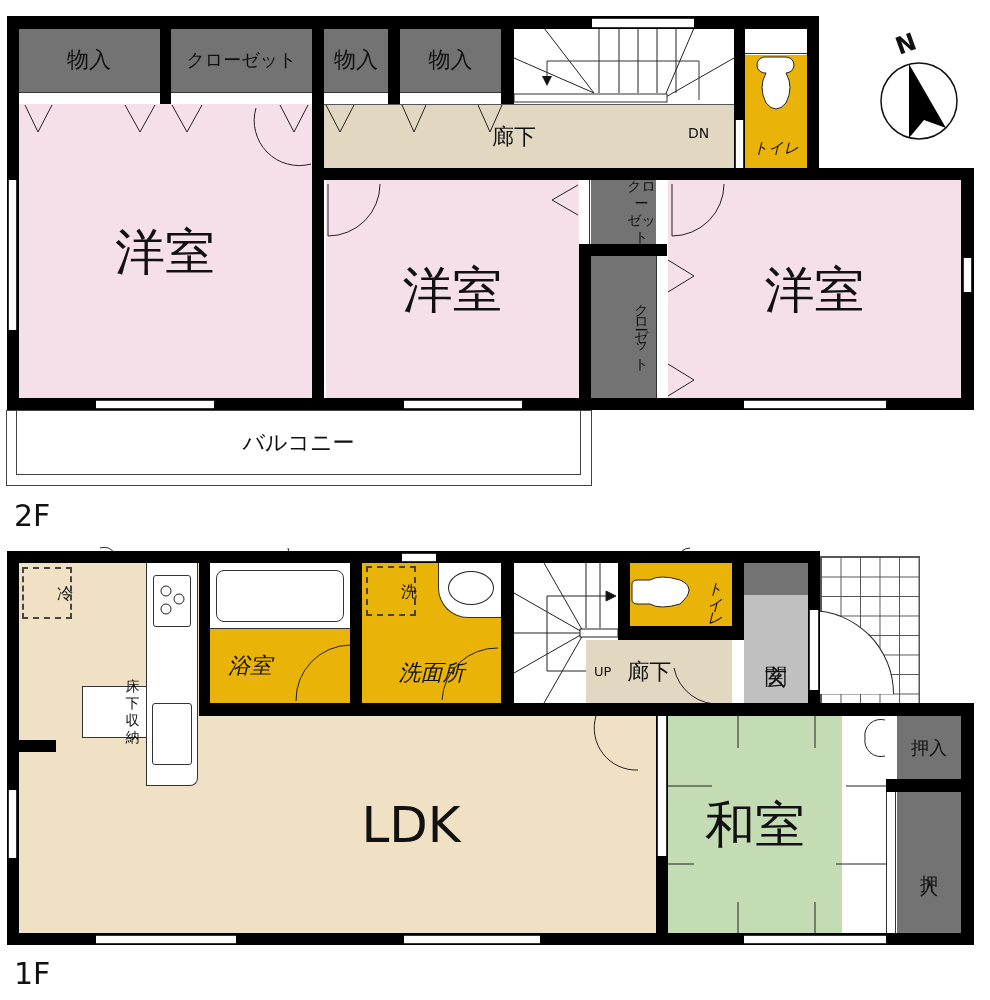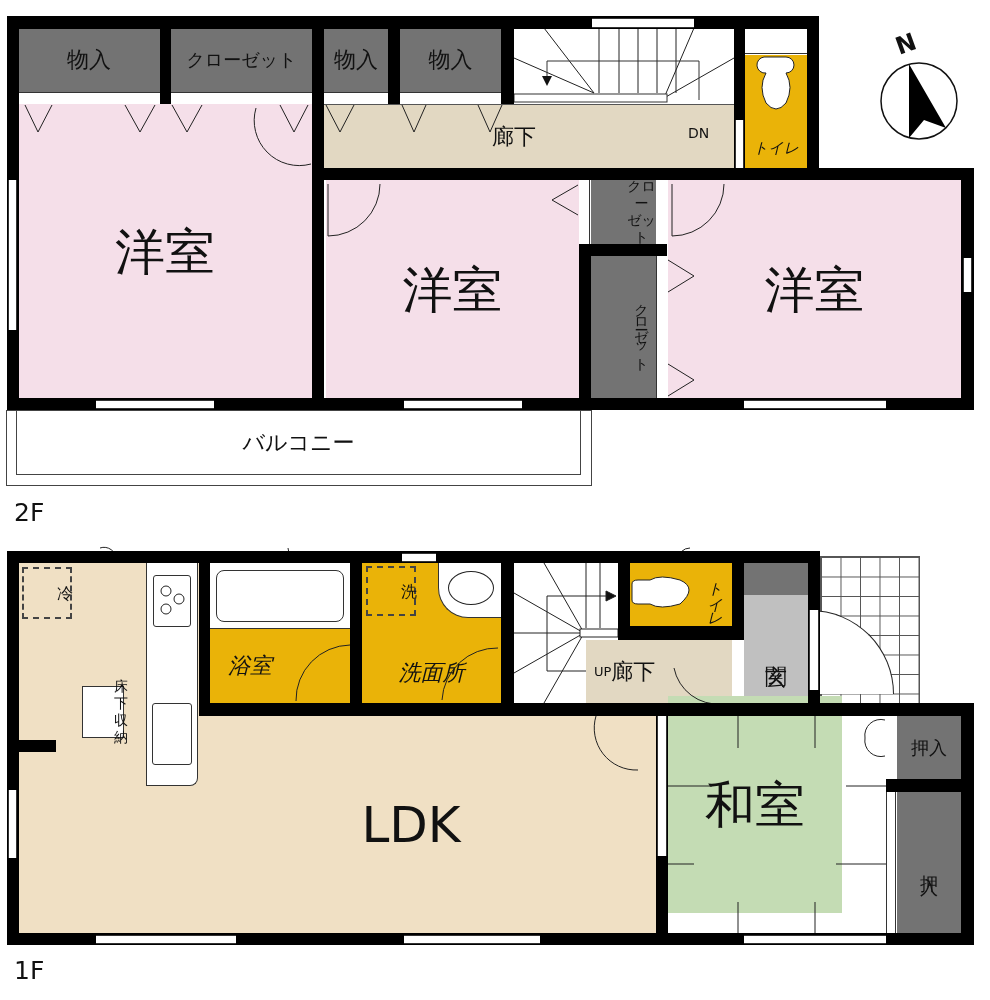--- a/index.html
+++ b/index.html
@@ -15,21 +15,21 @@
   .tan { background: #f0e0c4; }
   .green { background: #c4dcb4; }
   .gray { background: #c0c0c0; }
   .white { background: #fff; }
   .big { font-size: 50px; line-height: 62px; font-weight: normal; }
   .mid { font-size: 22px; }
   .sm { font-size: 18px; }
   .xs { font-size: 14px; line-height: 17px; padding-left: 36px; }
   .win { position: absolute; background: #fff; border-top: 1px solid #333; border-bottom: 1px solid #333; }
   .winv { position: absolute; background: #fff; border-left: 1px solid #333; border-right: 1px solid #333; }
-  .floor-label { position: absolute; font-size: 25px; }
+  .floor-label { position: absolute; font-size: 30px; }
   .vert { writing-mode: vertical-rl; text-orientation: upright; letter-spacing: -2px; }
   svg { position: absolute; overflow: visible; }
 </style>
 </head>
 <body>
 
 <div>
 
   <div class="room purple mid" style="left:18px;top:28px;width:142px;height:64px;">
       <span>物入</span>
@@ -165,21 +165,21 @@
         <circle cx="25" cy="23" r="5" fill="none" stroke="#222"></circle>
         <circle cx="12" cy="33" r="5" fill="none" stroke="#222"></circle>
       </svg>
     </div>
     <div class="abs" style="left:5px;top:140px;width:40px;height:62px;border:1px solid #333;border-radius:3px;"></div>
   </div>
 
   <div class="room xs" style="left:22px;top:567px;width:50px;height:52px;border:2px dashed #444;font-size:16px;">
       <span>冷</span>
     </div>
-  <div class="room white xs" style="left:82px;top:686px;width:42px;height:52px;border:1px solid #333;flex-direction:column;">
+  <div class="room white xs" style="left:82px;top:686px;width:65px;height:52px;border:1px solid #333;flex-direction:column;">
     <span>床下</span>
     <span>収納</span>
   </div>
 
   <div class="room white" style="left:210px;top:563px;width:140px;height:35px;"></div>
   <div class="abs" style="left:216px;top:570px;width:128px;height:52px;border:1px solid #333;border-radius:8px;background:#fff;"></div>
   <div class="room blue mid" style="left:210px;top:628px;width:140px;height:75px;border-top:1px solid #333;justify-content:flex-start;padding-left:18px;">
       <span>浴室</span>
     </div>
 
@@ -210,34 +210,34 @@
   </svg>
 
   <div class="room blue" style="left:630px;top:563px;width:102px;height:63px;justify-content:flex-end;padding-right:8px;">
       <span class="vert" style="font-size:15px;">トイレ</span>
     </div>
   <svg style="left:630px;top:578px;" width="70" height="34">
     <path d="M2,6 q0,-4 6,-4 h12 q10,-6 30,0 q18,8 0,24 q-20,6 -30,0 h-12 q-6,0 -6,-4 z" fill="#fff" stroke="#222"></path>
   </svg>
 
   <div class="room beige mid" style="left:586px;top:640px;width:146px;height:63px;justify-content:flex-start;padding-left:8px;">
-    <span style="font-size:13px;margin-right:0;">UP</span>
+    <span style="font-size:13px;margin-right:16px;">UP</span>
     <span>廊下</span>
   </div>
   <div class="room purple" style="left:744px;top:563px;width:64px;height:32px;"></div>
   <div class="room gray mid" style="left:744px;top:595px;width:64px;height:108px;">
       <span class="vert" style="letter-spacing:2px;">玄関</span>
     </div>
 
   <div class="abs" style="left:820px;top:556px;width:100px;height:148px;
        background-image: linear-gradient(#555 1px, transparent 1px), linear-gradient(90deg, #555 1px, transparent 1px);
        background-size: 19.5px 19.5px; border:1px solid #555;"></div>
   <div class="abs" style="left:810px;top:610px;width:84px;height:84px;background:#fff;border:1px solid #222;border-left:none;border-bottom:none;border-top-right-radius:84px;"></div>
 
-  <div class="room green big" style="left:668px;top:696px;width:174px;height:217px;flex-direction:column;text-align:center;">
+  <div class="room green big" style="left:668px;top:716px;width:174px;height:217px;flex-direction:column;text-align:center;">
     <span>和室</span>
   </div>
   <svg style="left:668px;top:716px;" width="218" height="217">
     <g stroke="#222">
       <line x1="70" y1="0" x2="70" y2="32"></line>
       <line x1="147" y1="0" x2="147" y2="32"></line>
       <line x1="0" y1="70" x2="44" y2="70"></line>
       <line x1="178" y1="70" x2="218" y2="70"></line>
       <line x1="0" y1="148" x2="26" y2="148"></line>
       <line x1="168" y1="148" x2="218" y2="148"></line>

